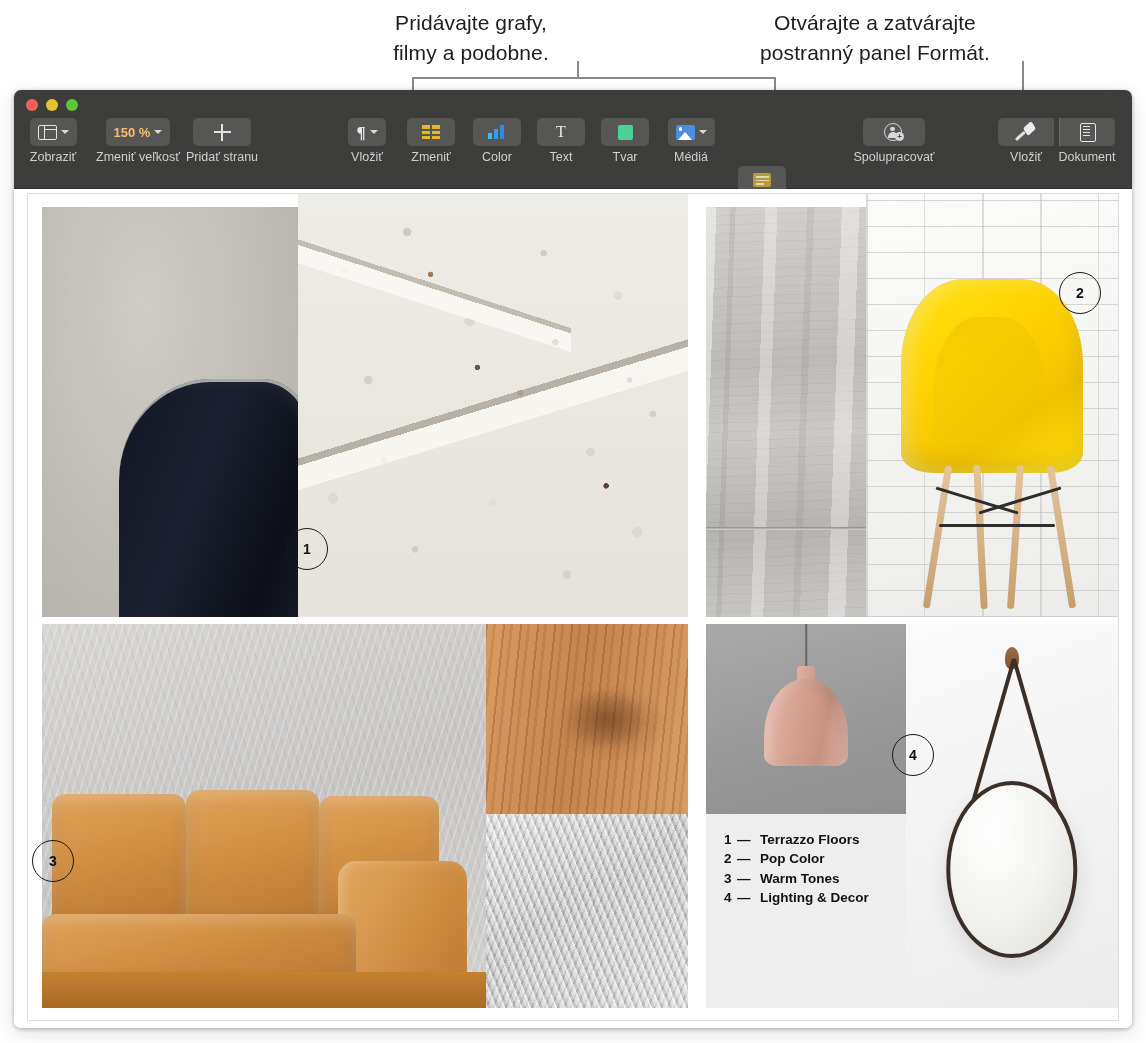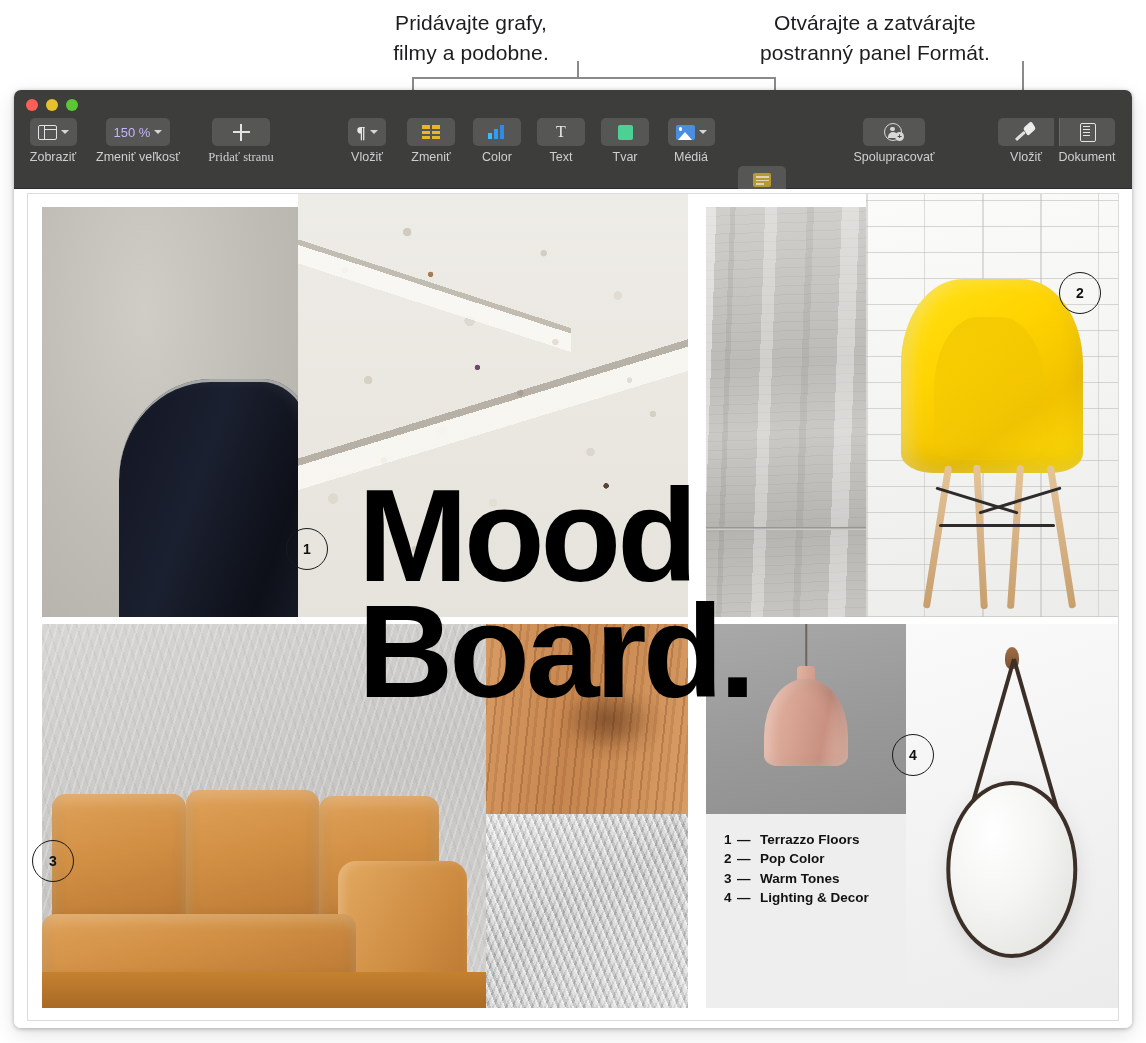--- a/index.html
+++ b/index.html
@@ -116,21 +116,21 @@
 
   
   .ic-view {
     width: 17px; height: 13px;
     border: 1.6px solid #e3e3e3; border-radius: 2px;
     display: flex;
   }
   .ic-view i { display:block; width: 5px; border-right: 1.6px solid #e3e3e3; }
   .ic-view b { display:block; flex:1; border-top: 1.6px solid #e3e3e3; margin-top: 3px;}
 
-  .zoom-val { font-size: 13px; color: #c4b5fd; }
+  .zoom-val { font-size: 13px; color: #fdba74; font-weight: bold; }
 
   .ic-plus {
     position: relative; width: 17px; height: 17px;
   }
   .ic-plus::before, .ic-plus::after {
     content:""; position:absolute; background:#e3e3e3;
   }
   .ic-plus::before { left: 7.5px; top: 0; width: 2px; height: 17px; }
   .ic-plus::after  { top: 7.5px; left: 0; height: 2px; width: 17px; }
 
@@ -475,21 +475,21 @@
         </div>
 
         <div class="tb" style="left:74px; width:100px;">
           <div class="btn">
             <span class="zoom-val">150 %</span>
             <span class="chev"></span>
           </div>
           <div class="lbl">Zmeniť veľkosť</div>
         </div>
 
-        <div class="tb" style="left:181px; width:92px;font-family:Liberation Serif, serif;">
+        <div class="tb" style="left:162px; width:92px;">
           <div class="btn" style="min-width:58px;">
             <span class="ic-plus"></span>
           </div>
           <div class="lbl">Pridať stranu</div>
         </div>
 
         <div class="tb" style="left:318px; width:70px;">
           <div class="btn">
             <span class="ic-para">¶</span>
             <span class="chev"></span>
@@ -659,22 +659,20 @@
           </div>
         </div>
 
         <div class="tile ph-mirrorwall" style="left:878px; top:430px; width:212px; height:384px;">
           <div class="peg"></div>
           <div class="strapL"></div>
           <div class="strapR"></div>
           <div class="mirror"></div>
         </div>
 
-        <div id="board-title">Mood
-Board.</div>
 
         <div class="marker" style="left:258px; top:334px;">
           <span>1</span>
         </div>
         <div class="marker" style="left:1031px; top:78px;">
           <span>2</span>
         </div>
         <div class="marker" style="left:4px; top:646px;">
           <span>3</span>
         </div>

